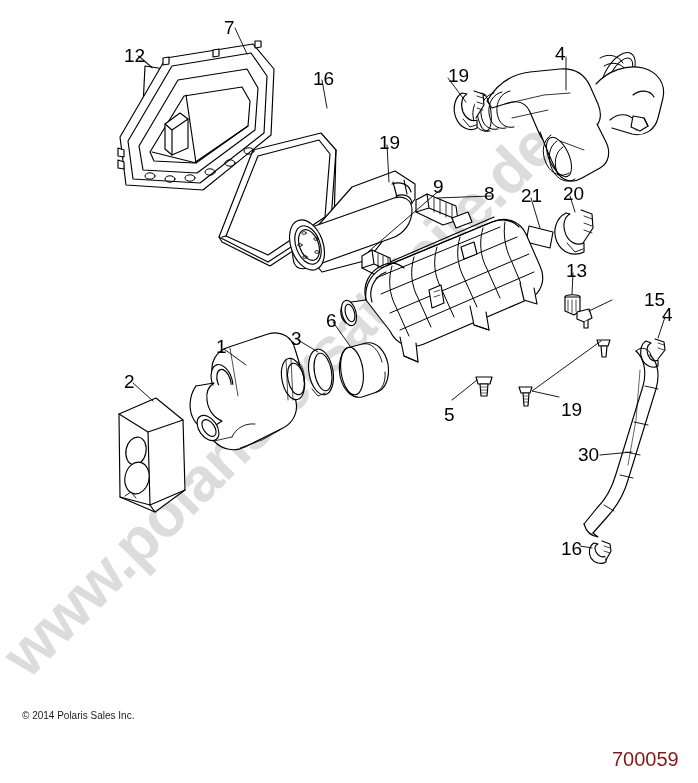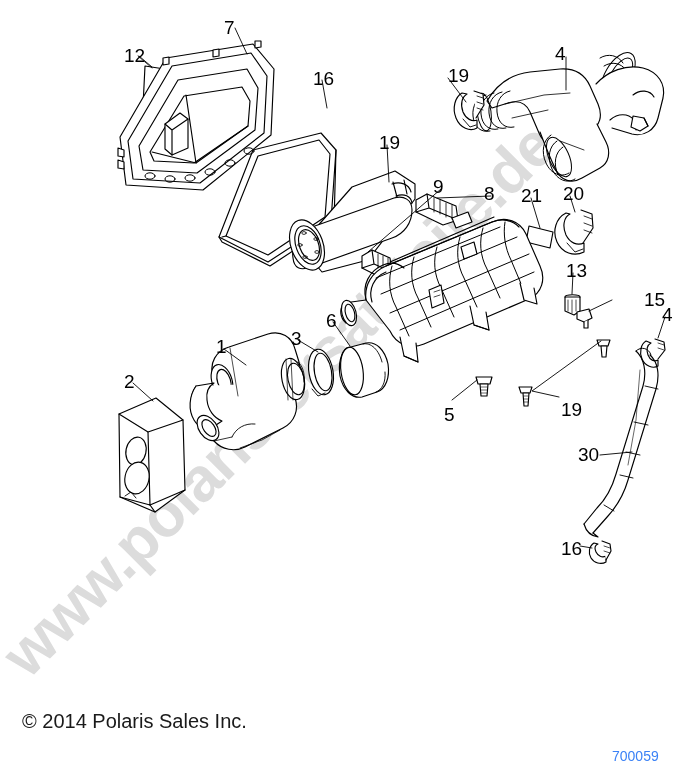--- a/index.html
+++ b/index.html
@@ -38,25 +38,25 @@
     font-family:"Liberation Sans", sans-serif;
     font-size:19px;
     line-height:19px;
     color:#000;
     white-space:nowrap;
   }
 
   
   .copyright{
     position:absolute;left:22px;top:710px;
-    font-size:20px;color:#1a1a1a;white-space:nowrap;
+    font-size:10px;color:#1a1a1a;white-space:nowrap;
   }
   .partno{
     position:absolute;left:612px;top:748px;
-    font-size:14px;color:#3b82f6;white-space:nowrap;
+    font-size:20px;color:#7f1d1d;white-space:nowrap;
   }
 </style>
 </head>
 <body>
 
 <div id="sheet">
 
   <div class="wm wm-main">www.polaris-ersatzteile.de</div>
 
   <svg class="art" viewBox="0 0 698 783" xmlns="http://www.w3.org/2000/svg">

